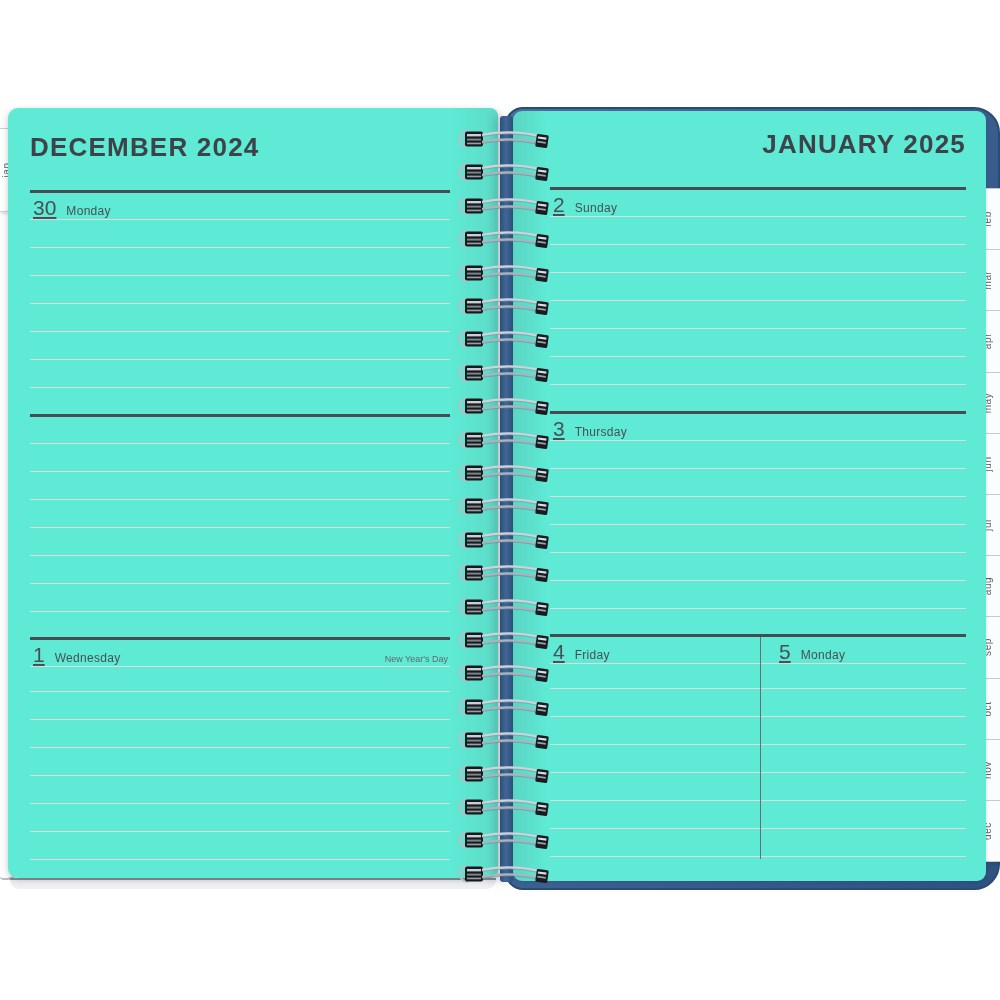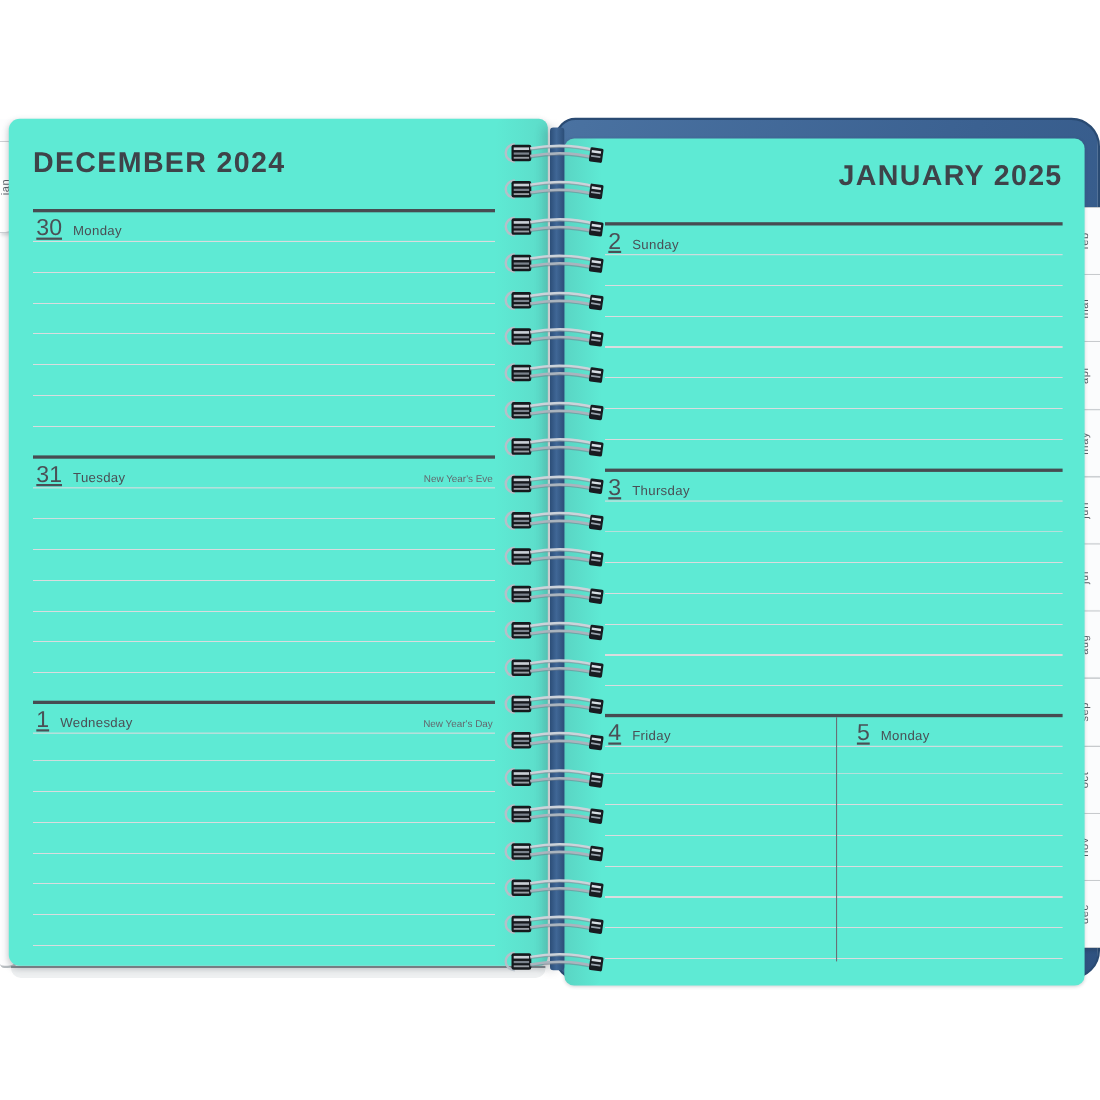--- a/index.html
+++ b/index.html
@@ -30,21 +30,21 @@
         font-size:10px;color:var(--tab-text,#5a5f66);letter-spacing:.6px;white-space:nowrap;}
 
   
   .page{position:absolute;background:#5eead4;z-index:3;}
   .lp{left:8px;top:108px;width:490px;height:770px;border-radius:10px 8px 8px 10px;
       box-shadow:0 2px 6px rgba(50,60,70,.28);}
   .lp::after{content:"";position:absolute;right:0;top:0;bottom:0;width:48px;border-radius:inherit;
       background:linear-gradient(to right,rgba(0,0,0,0),rgba(80,90,100,.10));pointer-events:none;}
   .lp-stack{position:absolute;left:10px;top:878px;width:486px;height:9px;background:#eef0f1;
       border-top:2px solid #888e94;border-radius:0 0 9px 9px;z-index:2;}
-  .rp{left:513px;top:126px;width:473px;height:770px;border-radius:9px;
+  .rp{left:513px;top:111px;width:473px;height:770px;border-radius:9px;
       box-shadow:0 1px 3px rgba(50,60,70,.20);}
   .rp::before{content:"";position:absolute;left:0;top:0;bottom:0;width:34px;border-radius:inherit;
       background:linear-gradient(to right,rgba(60,70,85,.13),rgba(0,0,0,0));pointer-events:none;}
 
   
   .spine{position:absolute;left:500px;top:116px;width:13px;height:766px;z-index:4;border-radius:3px;
       background:linear-gradient(to right,#2c4e78,#406796 45%,#2c4e78);
       box-shadow:-6px 0 9px rgba(40,50,60,.18);}
   .binding{position:absolute;left:452px;top:0;width:98px;height:1000px;z-index:5;pointer-events:none;}
   .loop{position:absolute;left:0;width:98px;height:26px;}
@@ -131,25 +131,20 @@
         <span class="daynum">30</span>
         <span class="dayname">Monday</span>
         <span class="holiday"></span>
       </div>
       <div class="underline"></div>
       <div class="ruled r6"></div>
     </div>
 
     <div class="section" style="top:306px;height:223px;">
       <div class="rule"></div>
-      <div class="day-label">
-        <span class="daynum">31</span>
-        <span class="dayname">Tuesday</span>
-        <span class="holiday">New Year's Eve</span>
-      </div>
       <div class="underline"></div>
       <div class="ruled r6"></div>
     </div>
 
     <div class="section" style="top:529px;height:241px;">
       <div class="rule"></div>
       <div class="day-label">
         <span class="daynum">1</span>
         <span class="dayname">Wednesday</span>
         <span class="holiday">New Year's Day</span>

